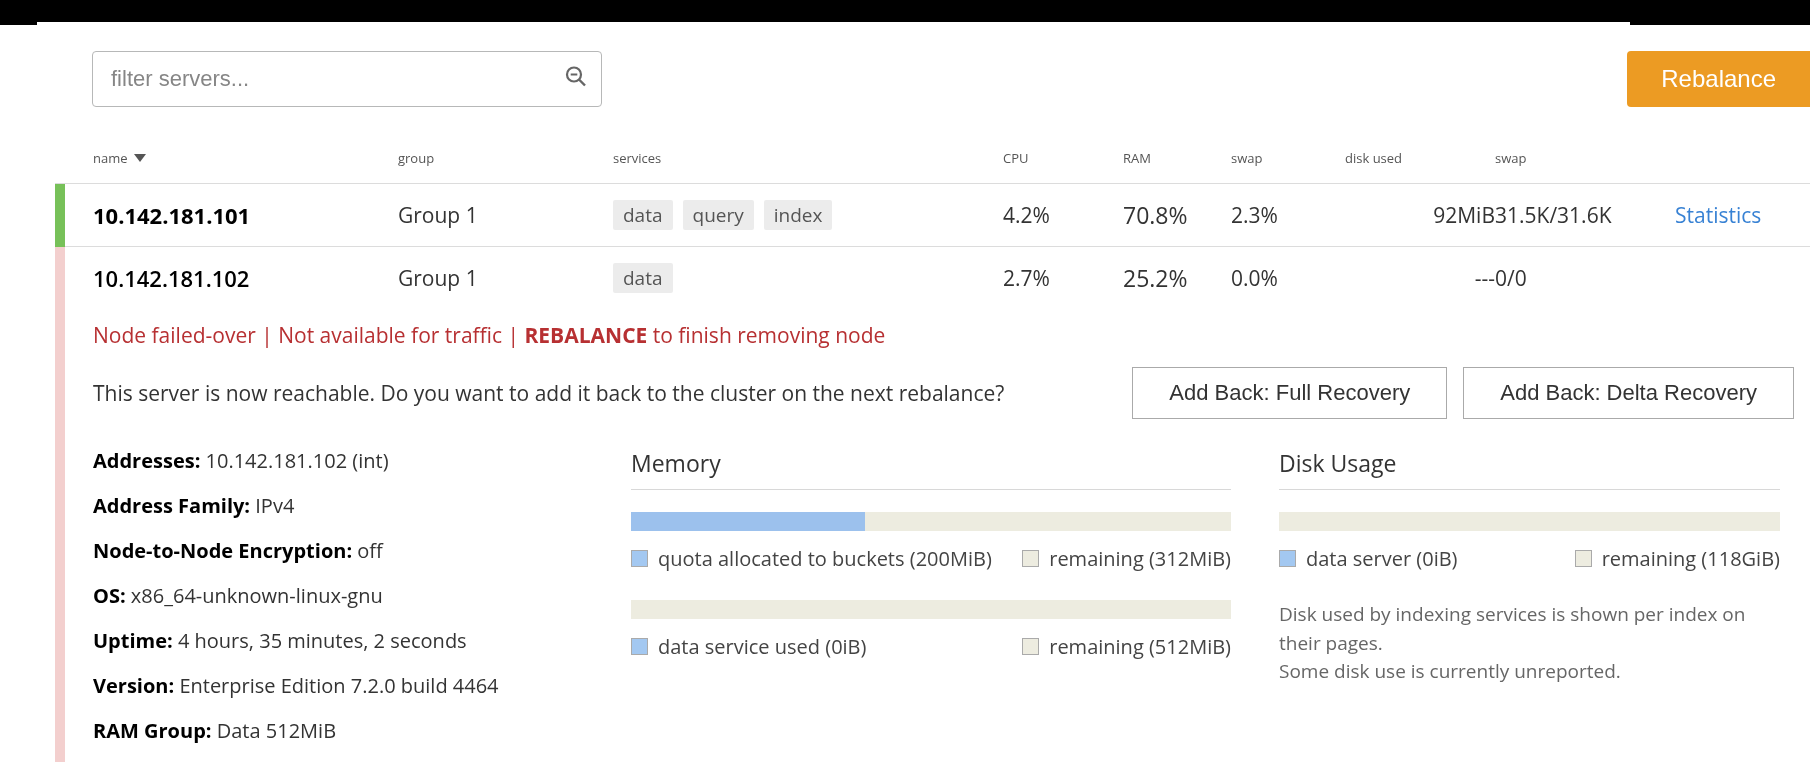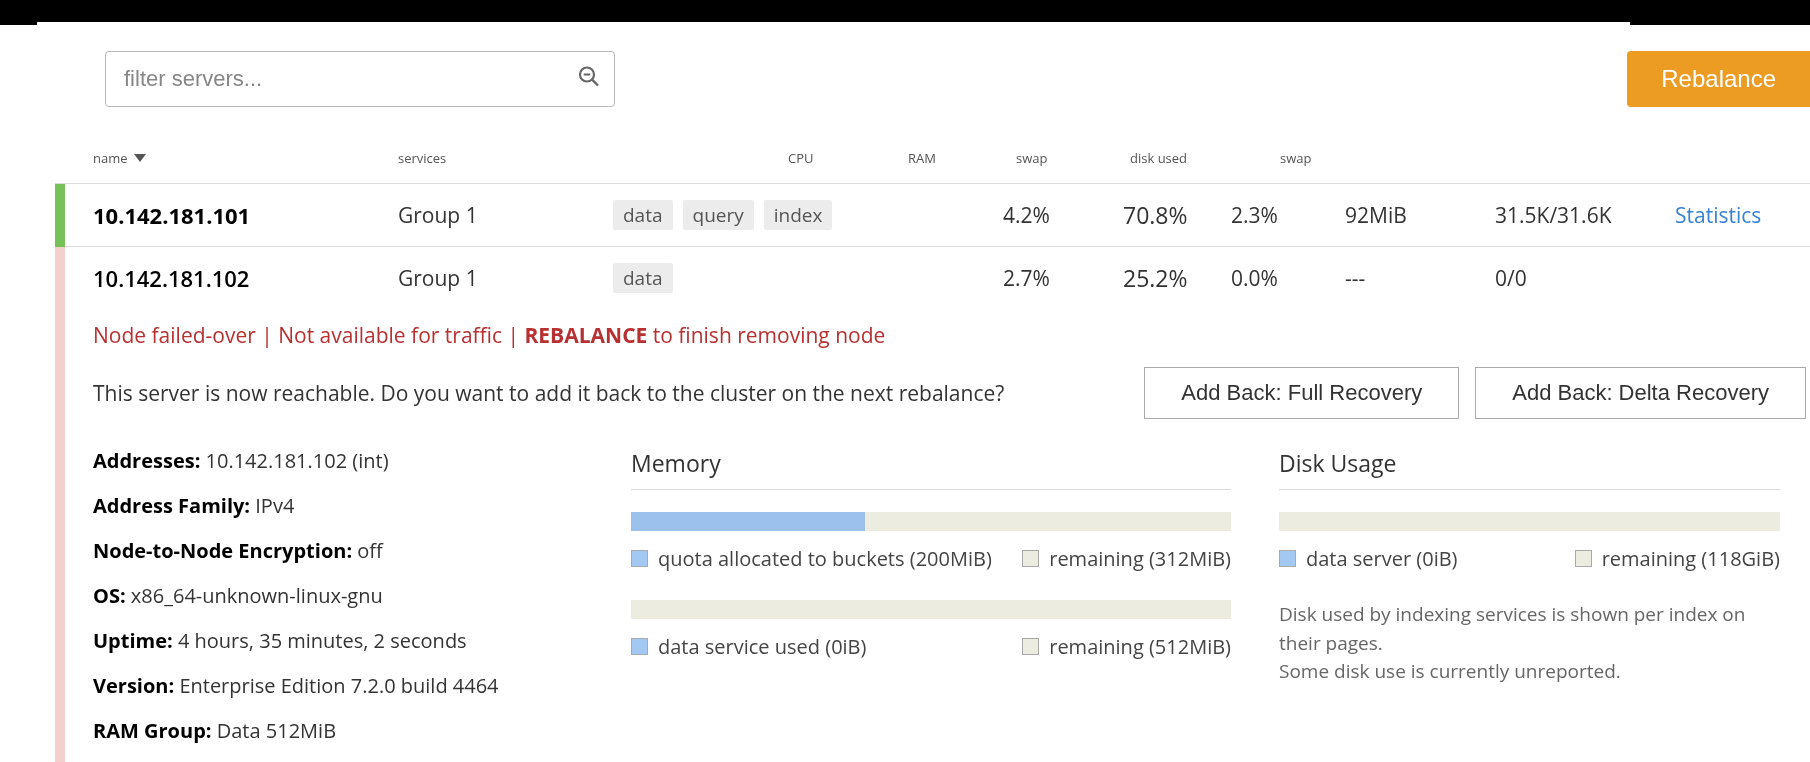--- a/index.html
+++ b/index.html
@@ -10,21 +10,21 @@
   font-size: 17.5px;
 }
 .window { position: relative; width: 1810px; height: 762px; overflow: hidden; }
 .blackbar-top { position:absolute; top:0; left:0; width:100%; height:22px; background:#000; }
 .blackbar-left { position:absolute; top:0; left:0; width:37px; height:25px; background:#000; }
 .blackbar-right-top { position:absolute; top:0; right:0; width:180px; height:25px; background:#000; }
 
 .content { position:absolute; top:25px; left:55px; right:0; }
 
 .toolbar { display:flex; align-items:center; height:108px; }
-.filter-wrap { position:relative; margin-left:14px; width:546px;padding-left:36px; }
+.filter-wrap { position:relative; margin-left:1px; width:546px;padding-left:36px; }
 .filter-input {
   width:510px; height:56px;
   border:1px solid #b7b8b8; border-radius:4px;
   padding:0 50px 0 18px;
   font-size:22px; color:#333;
   background:#fff;
   outline:none;
 }
 .filter-input::placeholder { color:#868686; }
 .filter-icon { position:absolute; right:14px; top:50%; transform:translateY(-50%); }
@@ -68,34 +68,34 @@
 .gap-after-bar { width:28px; }
 
 .cell-name { width:305px; font-size:22px; font-weight:700; color:#000; }
 .cell-name.thin { font-weight:600; }
 .cell-group{ width:215px; font-size:21px; color:#333; }
 .cell-services { width:390px; display:flex; gap:10px; }
 .svc-tag { background:#ececec; color:#555; padding:2px 10px; font-size:19px; border-radius:2px; }
 .cell-cpu { width:120px; font-size:21px; }
 .cell-ram { width:108px; font-size:23px; }
 .cell-swap{ width:114px; font-size:21px; }
-.cell-disk{ width:150px; font-size:21px; }
+.cell-disk{ width:150px; font-size:21px;text-align:right; }
 .cell-items{ width:180px; font-size:21px; }
 .cell-stats a{ color:#3882d4; font-size:21px; text-decoration:none; }
 
 .details-wrap { display:flex; }
 .details-bar { width:10px; background:#f3cfce; }
 .details { flex:1; padding:0 0 0 28px; }
 
 .status-line { margin-top:12px; font-size:21px; color:#b73032; }
 .status-strong { font-weight:700; }
 
 .addback-row { display:flex; align-items:center; margin-top:18px; }
 .addback-text { font-size:21px; color:#333; flex:0 0 auto; }
-.addback-buttons { margin-left:auto; display:flex; gap:16px; margin-right:4px; }
+.addback-buttons { margin-left:auto; display:flex; gap:16px; margin-right:16px; }
 .outline-btn {
   background:#fff; border:1px solid #aaa; color:#333;
   font-size:22px; padding:12px 36px; cursor:pointer;
 }
 
 .panels { display:flex; margin-top:28px; gap:48px; }
 .panel-left { width:490px; }
 .panel-mid  { width:600px; }
 .panel-right{ flex:1; padding-right:30px; }
 
@@ -138,20 +138,21 @@
         </span>
       </div>
       <button class="rebalance-btn">Rebalance</button>
     </div>
 
     <div class="table-header">
       <div class="th-name">
         <span>name</span>
         <span class="caret-down"></span>
       </div>
+      <div class="th-group">group</div>
       <div class="th-services">services</div>
       <div class="th-cpu">CPU</div>
       <div class="th-ram">RAM</div>
       <div class="th-swap">swap</div>
       <div class="th-disk">disk used</div>
       <div class="th-items">swap</div>
     </div>
 
     <div class="row">
       <div class="bar-green"></div>

